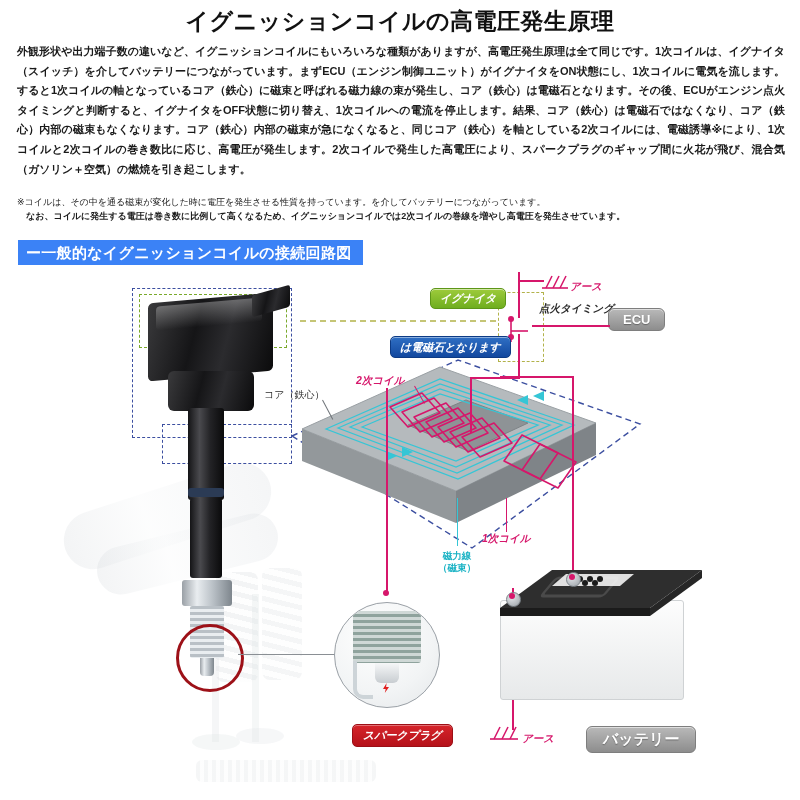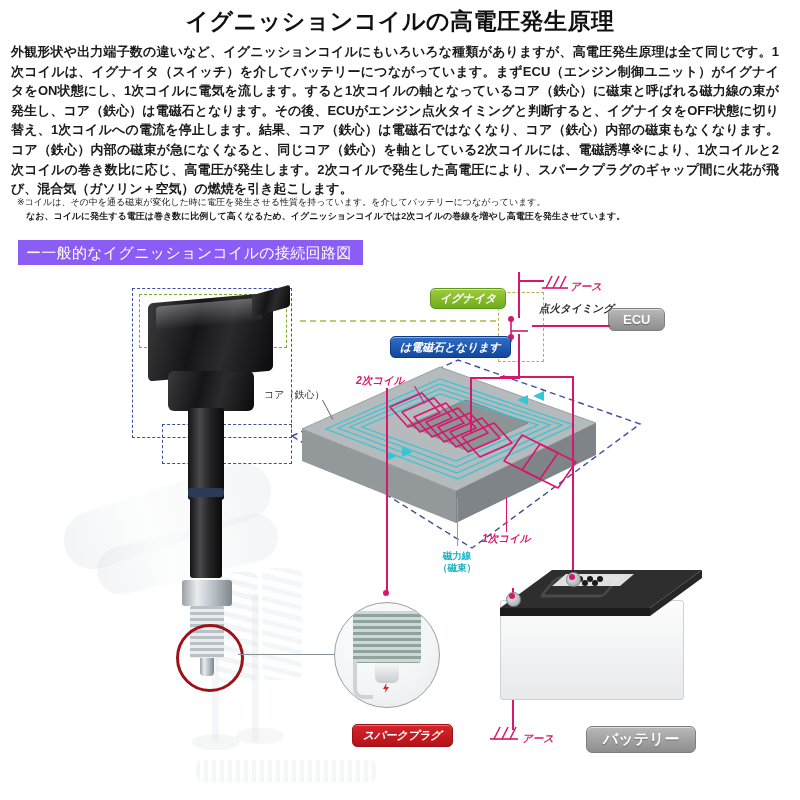--- a/index.html
+++ b/index.html
@@ -16,39 +16,39 @@
   
   .page-title{
     position:absolute;left:0;top:6px;width:800px;
     text-align:center;
     font-size:23px;font-weight:bold;letter-spacing:.5px;
     color:#111;
   }
 
   
   .body-copy{
-    position:absolute;left:11px;top:42px;width:768px;
-    font-size:13px;line-height:19.6px;font-weight:bold;
+    position:absolute;left:17px;top:42px;width:768px;
+    font-size:11px;line-height:19.6px;font-weight:bold;
     color:#1a1a1a;text-align:justify;
   }
   .body-copy p{margin:0;}
 
   .footnotes{
     position:absolute;left:17px;top:196px;width:770px;
     font-size:9px;line-height:13.5px;color:#1a1a1a;
   }
   .footnotes p{margin:0;}
   .footnotes .indent{text-indent:9px;font-weight:bold;}
 
   
   .section-banner{
     position:absolute;left:18px;top:240px;
     height:25px;line-height:25px;
-    background:#8b5cf6;color:#fff;
-    font-size:15px;font-weight:normal;
+    background:#3b82f6;color:#fff;
+    font-size:15px;font-weight:bold;
     padding:0 11px 0 8px;
     letter-spacing:.3px;
     white-space:nowrap;
   }
 
   
   #diagram{position:absolute;left:0;top:272px;width:800px;height:528px;}
 
   
   .badge{

